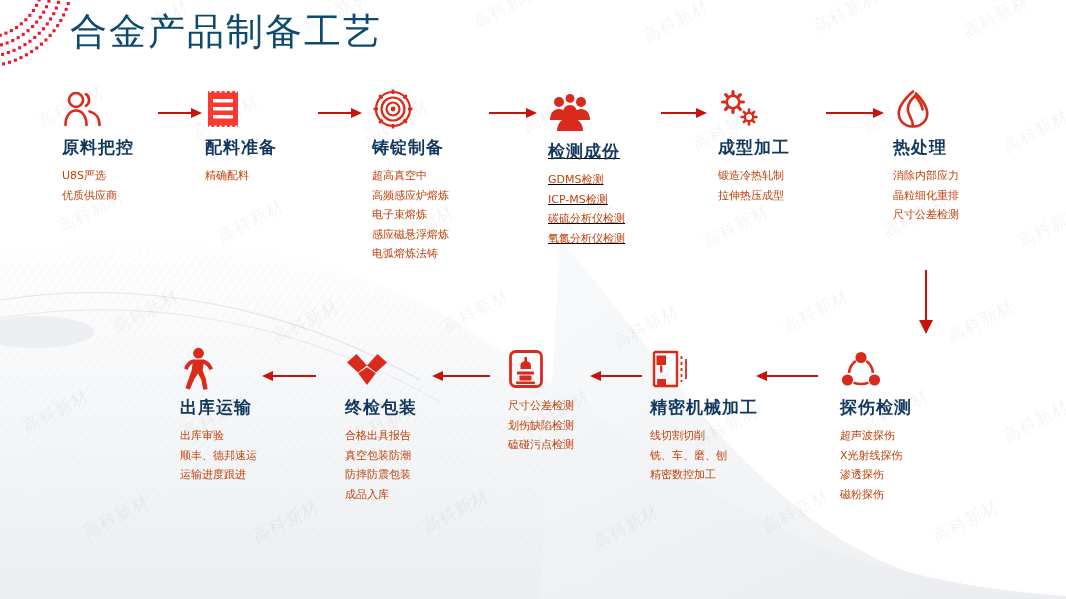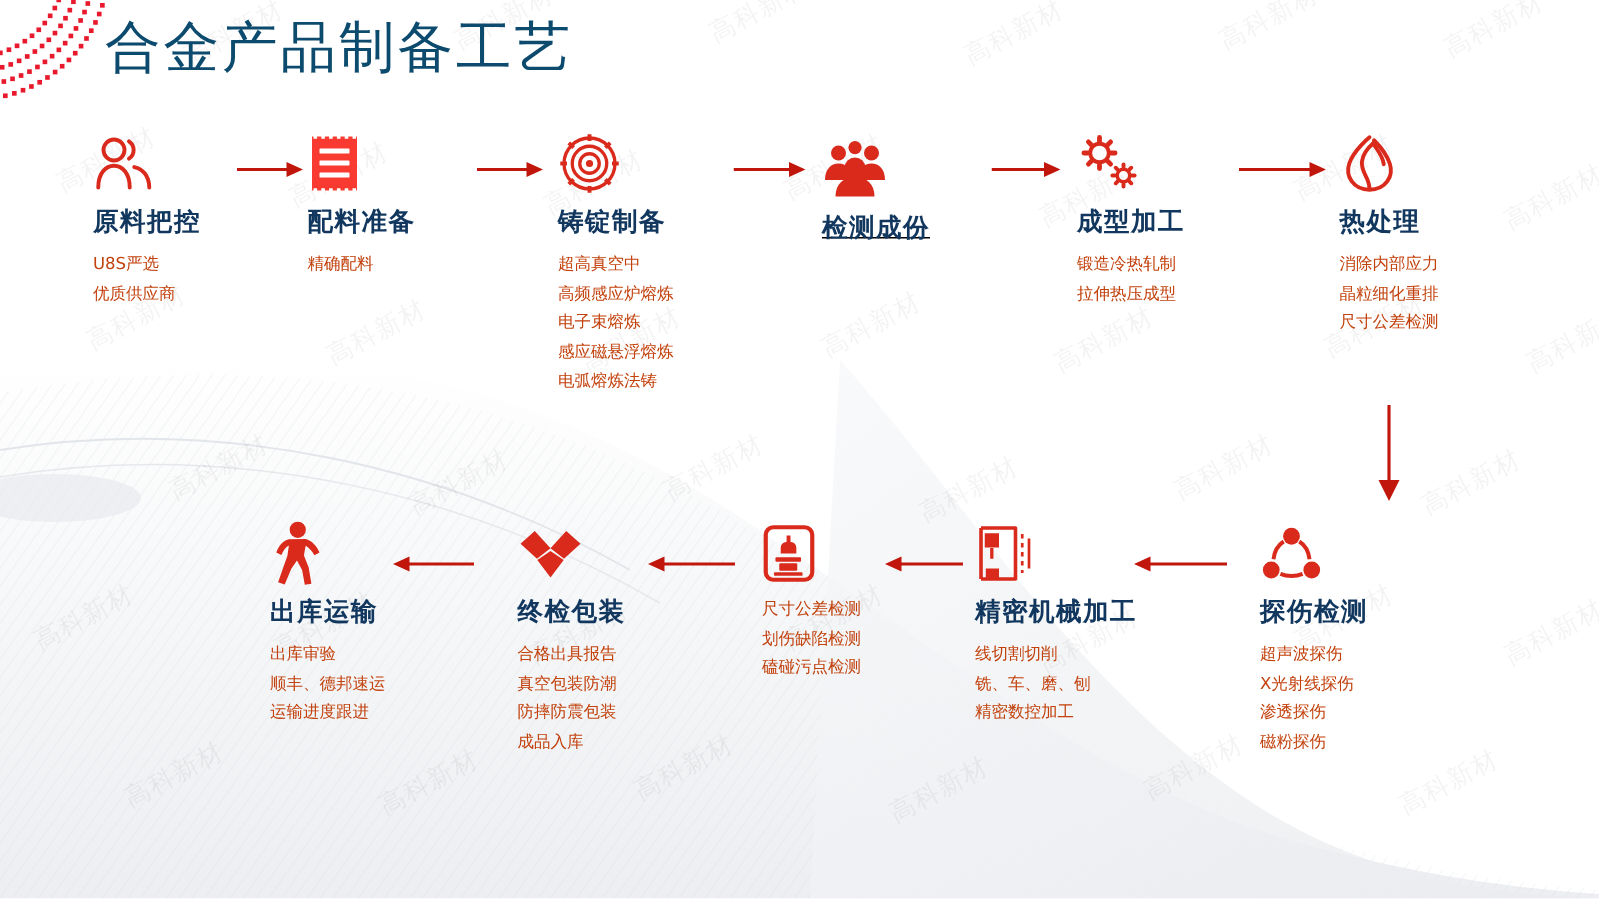--- a/index.html
+++ b/index.html
@@ -305,20 +305,26 @@
       <circle cx="11" cy="9" r="5"></circle>
       <path d="M2 27 C2 19.8 6 16 11 16 C16 16 20 19.8 20 27 Z"></path>
       <circle cx="33" cy="9" r="5"></circle>
       <path d="M24 27 C24 19.8 28 16 33 16 C38 16 42 19.8 42 27 Z"></path>
       <circle cx="22" cy="5.4" r="4.4"></circle>
       <circle cx="22" cy="19" r="7"></circle>
       <path d="M9 38 C9 29.5 14.5 25 22 25 C29.5 25 35 29.5 35 38 Z"></path>
     </svg>
       </div>
       <h3>检测成份</h3>
+      <div class="lines">
+        <div>GDMS检测</div>
+        <div>ICP-MS检测</div>
+        <div>碳硫分析仪检测</div>
+        <div>氧氮分析仪检测</div>
+      </div>
     </div>
     <div class="step" style="left: 718px; top: 0px;">
       <div class="icon-wrap">
         <svg width="42" height="40" viewBox="0 0 42 40" fill="none" stroke="#d92a1c" stroke-width="2.6" stroke-linecap="round">
       <circle cx="15" cy="13" r="6.2"></circle>
       <g stroke-width="3.2">
         <line x1="15" y1="2.6" x2="15" y2="5.2"></line>
             <line x1="15" y1="20.8" x2="15" y2="23.4"></line>
         <line x1="4.6" y1="13" x2="7.2" y2="13"></line>
             <line x1="22.8" y1="13" x2="25.4" y2="13"></line>

